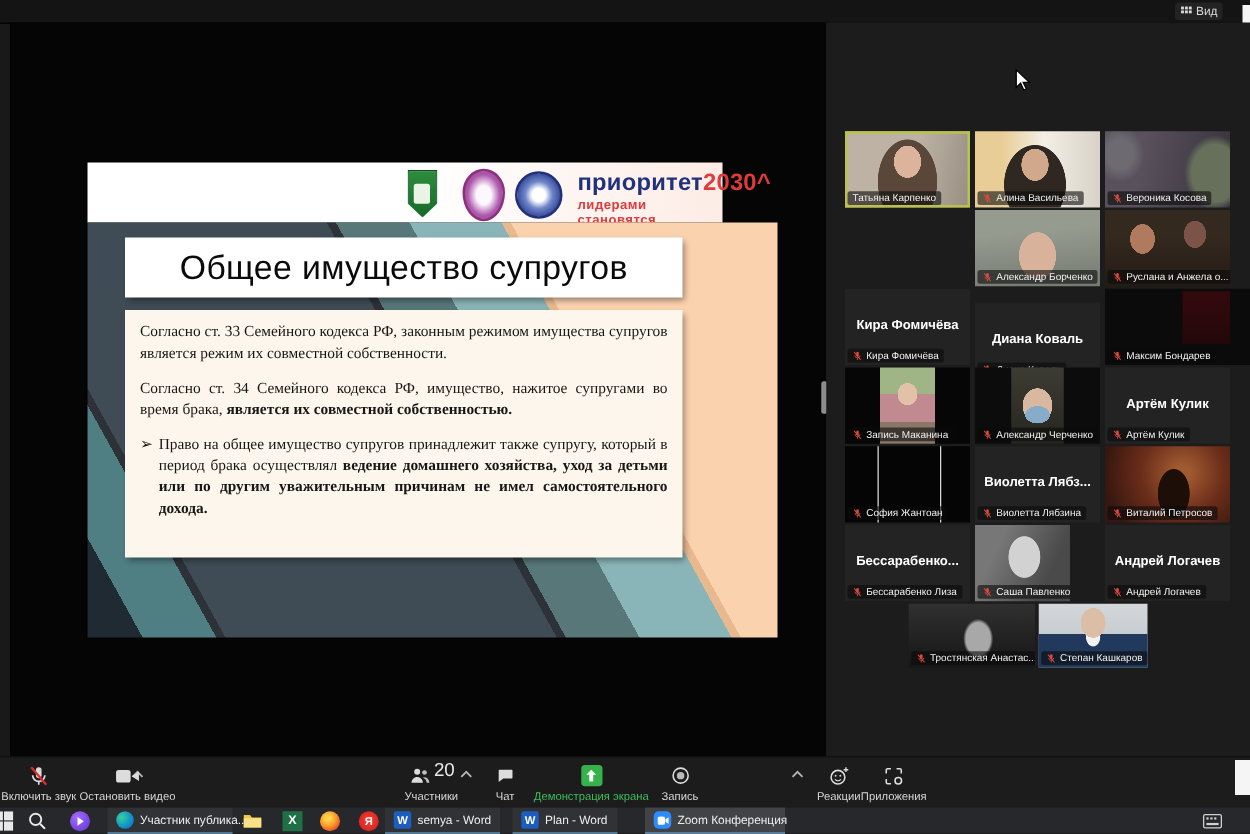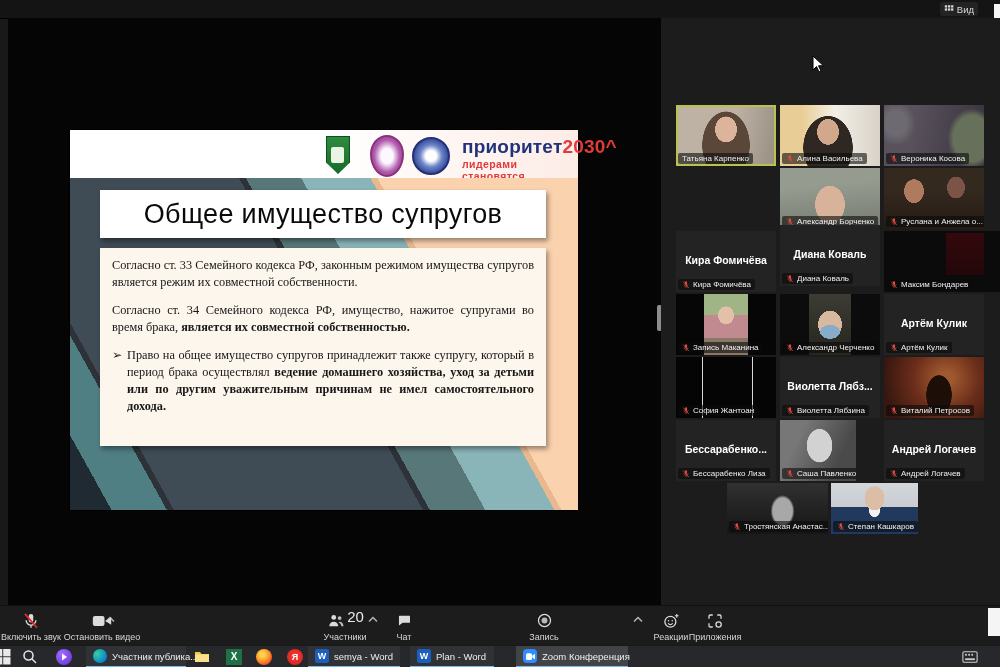--- a/index.html
+++ b/index.html
@@ -24,21 +24,21 @@
   #logo-belgu i{position:absolute;left:4px;top:10px;width:13px;height:16px;background:#e9f3e6;border-radius:2px;}
   #logo-em1{left:300px;top:5px;width:30px;height:38px;background:radial-gradient(#fdf7ff 28%,#b05cae 60%,#7c2d7a);
     border:2px solid #8d2f7d;border-radius:50% 50% 50% 50%/45% 45% 55% 55%;}
   #logo-em2{left:342px;top:7px;width:34px;height:34px;border-radius:50%;
     background:radial-gradient(#ffffff 22%,#6f86c9 45%,#2c3f8f 78%);border:2px solid #22307a;}
   #brand{left:392px;top:7px;width:112px;}
   #brand .l1{font-size:19px;font-weight:bold;letter-spacing:.2px;line-height:19px;white-space:nowrap;}
   #brand .b1{color:#21327a;} #brand .b2{color:#e03a3a;} 
   #brand .l2{font-size:10.5px;font-weight:bold;color:#e03a3a;margin-top:2px;letter-spacing:.4px;}
 
-  #slidebody{left:0;top:48px;width:508px;height:332px;
+  #slidebody{left:0;top:48px;width:552px;height:332px;
     background:linear-gradient(61deg,#1f2a33 0 6%,#4f7e83 6% 14%,#2c3238 14% 15%,#3f4c55 15% 51%,
       #2c3238 51% 52%,#577779 52% 60%,#8ab5b8 60% 70%,#e8b98f 70% 71%,#fbd2ae 71% 100%);}
   #slidetitlebox{left:30px;top:12px;width:446px;height:48px;background:#fff;
     box-shadow:2px 3px 5px rgba(0,0,0,.4);display:flex;align-items:center;justify-content:center;}
   #slidetitle{font-size:27px;font-weight:500;color:#0a0a0a;letter-spacing:.3px;}
   #contentbox{left:30px;top:70px;width:446px;height:198px;background:#fcf6ec;
     box-shadow:2px 3px 5px rgba(0,0,0,.4);padding:9px 12px;box-sizing:border-box;
     font-family:"Liberation Serif",serif;font-size:12.3px;line-height:1.38;color:#171717;text-align:justify;}
   #contentbox p{margin:0 0 11px 0;}
   #contentbox b{font-weight:bold;}
@@ -229,21 +229,21 @@
     <div class="tcenter">Кира Фомичёва</div>
     <div class="tlabel">
         <svg class="mmic" viewBox="0 0 24 24">
           <path fill="#e04a3f" d="M9 4a3 3 0 0 1 6 0v6a3 3 0 0 1-6 0z"></path>
           <path fill="none" stroke="#e04a3f" stroke-width="2" d="M6 10a6 6 0 0 0 12 0M12 16v5"></path>
           <path stroke="#e04a3f" stroke-width="2.4" d="M4 2l16 19" fill="none"></path>
         </svg>
         <span>Кира Фомичёва</span>
       </div>
   </div>
-  <div class="tile abs" style="left:780px;top:225px;width:100px;height:61px">
+  <div class="tile abs" style="left:780px;top:242px;width:100px;height:61px">
     <div class="tcenter">Диана Коваль</div>
     <div class="tlabel">
         <svg class="mmic" viewBox="0 0 24 24">
           <path fill="#e04a3f" d="M9 4a3 3 0 0 1 6 0v6a3 3 0 0 1-6 0z"></path>
           <path fill="none" stroke="#e04a3f" stroke-width="2" d="M6 10a6 6 0 0 0 12 0M12 16v5"></path>
           <path stroke="#e04a3f" stroke-width="2.4" d="M4 2l16 19" fill="none"></path>
         </svg>
         <span>Диана Коваль</span>
       </div>
   </div>
@@ -423,20 +423,30 @@
 
     <div class="tbitem" style="left:382px;width:44px;">
       <span class="ic">
           <svg width="17" height="16" viewBox="0 0 24 24">
             <path d="M3 4.5h18a1 1 0 0 1 1 1V15a1 1 0 0 1-1 1H10l-6 4.5V5.5a1 1 0 0 1 1-1z" fill="#dcdcdc" transform="scale(0.92)"></path>
           </svg>
         </span>
       <span class="lb">Чат</span>
     </div>
 
+    <div class="tbitem" style="left:420px;width:106px;">
+      <span class="ic">
+          <span class="shareic">
+            <svg width="10" height="11" viewBox="0 0 12 14">
+              <path d="M6 1l5 5H8v7H4V6H1z" fill="#fff"></path>
+            </svg>
+          </span>
+        </span>
+      <span class="lb greenlb">Демонстрация экрана</span>
+    </div>
 
     <div class="tbitem" style="left:518px;width:52px;">
       <span class="ic">
           <svg width="17" height="17" viewBox="0 0 24 24">
             <circle cx="12" cy="12" r="8.5" fill="none" stroke="#dcdcdc" stroke-width="1.8"></circle>
             <circle cx="12" cy="12" r="4.2" fill="#b9b9b9"></circle>
           </svg>
         </span>
       <span class="lb">Запись</span>
     </div>

